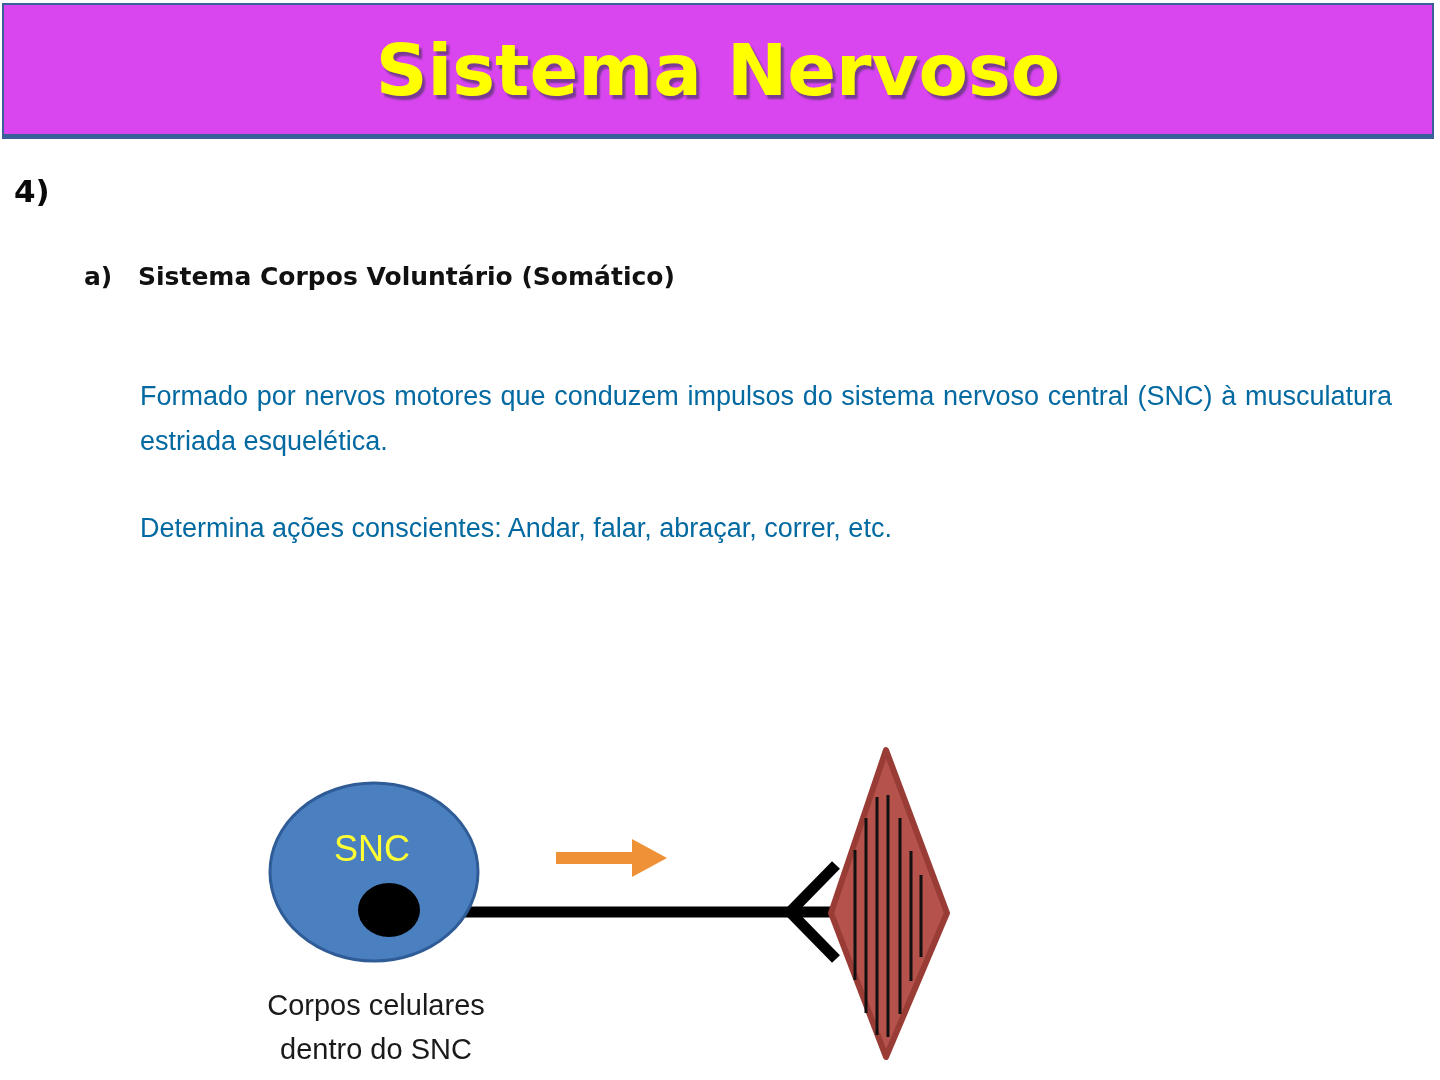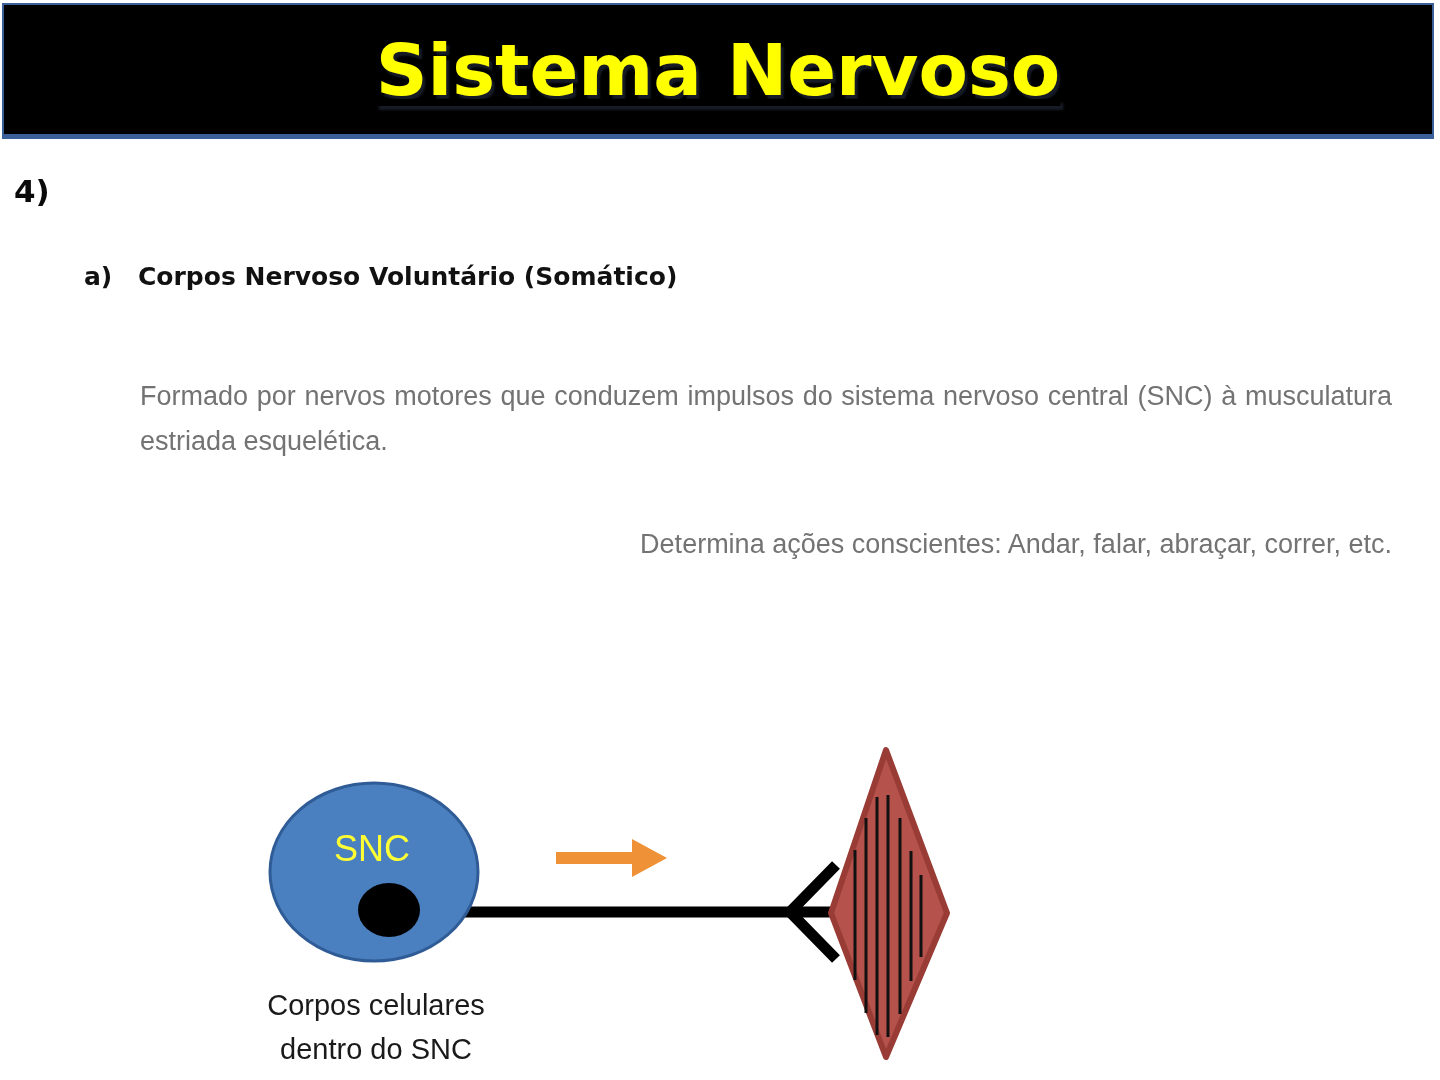--- a/index.html
+++ b/index.html
@@ -17,28 +17,27 @@
     position: relative;
   }
 
   
   .title-banner {
     position: absolute;
     left: 2px;
     top: 3px;
     width: 1432px;
     height: 136px;
-    background: #000000;
+    background: #d946ef;
     border: 2px solid #3A6099;
     border-bottom-width: 5px;
     box-sizing: border-box;
     display: flex;
     align-items: center;
     justify-content: center;
-    text-decoration: underline;
   }
   .title-text {
     font-family: "DejaVu Sans", sans-serif;
     font-weight: bold;
     font-size: 72px;
     line-height: 1;
     color: #FFFF00;
     letter-spacing: 0px;
     text-shadow: 3px 4px 2px rgba(40, 50, 70, 0.55);
     white-space: nowrap;
@@ -81,30 +80,30 @@
   }
   .heading-a .marker { width: 54px; flex: 0 0 54px; }
 
   .para {
     position: absolute;
     left: 140px;
     width: 1252px;
     font-family: "Liberation Sans", sans-serif;
     font-size: 27px;
     line-height: 45px;
-    color: #737373;
+    color: #0369a1;
   }
   .para-1 {
     top: 202px;
     text-align: justify;
     text-justify: inter-word;
   }
   .para-2 {
-    top: 350px;
-    text-align: right;
+    top: 334px;
+    text-align: left;
   }
 
   
   .diagram {
     position: absolute;
     left: 0;
     top: 420px;
     width: 1276px;
     height: 500px;
   }
@@ -138,21 +137,21 @@
 </div>
 
 <div class="content">
 
   <div class="heading-4">
     <span class="marker">4)</span>
   </div>
 
   <div class="heading-a">
     <span class="marker">a)</span>
-    <span>Corpos Nervoso Voluntário (Somático)</span>
+    <span>Sistema Corpos Voluntário (Somático)</span>
   </div>
 
   <p class="para para-1">Formado por nervos motores que conduzem impulsos do sistema nervoso central (SNC) à musculatura estriada esquelética.</p>
   <p class="para para-2">Determina ações conscientes: Andar, falar, abraçar, correr, etc.</p>
 
   <div class="diagram">
     <svg width="1440" height="500" viewBox="0 0 1440 500" xmlns="http://www.w3.org/2000/svg">
 
       <line x1="388" y1="347" x2="838" y2="347" stroke="#000000" stroke-width="11" stroke-linecap="butt"></line>
 

